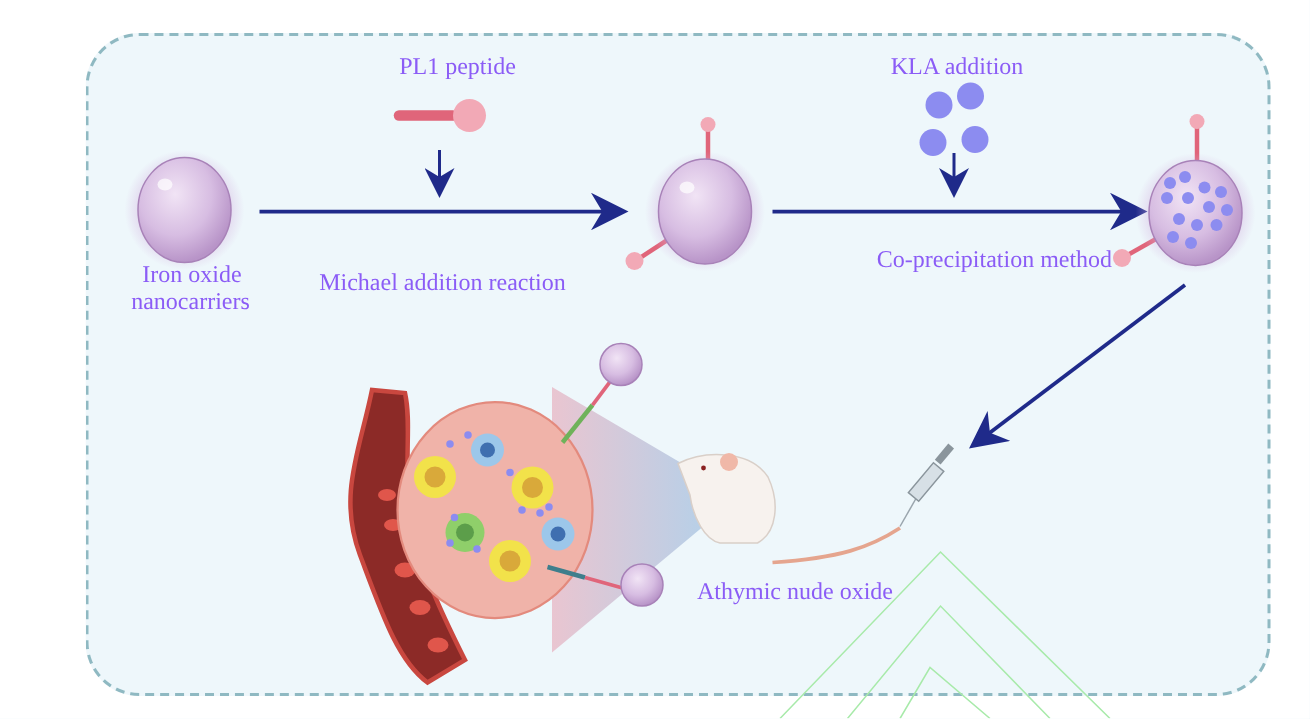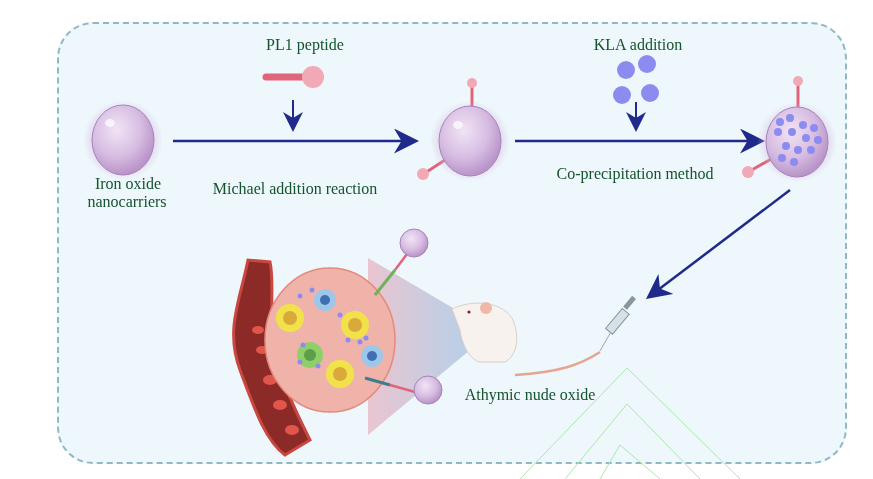--- a/index.html
+++ b/index.html
@@ -1,19 +1,19 @@
 <!DOCTYPE html>
 <html><head>
   <meta charset="utf-8">
   <style>
     html, body { margin:0; padding:0; background:#ffffff; }
     body { width:873px; height:479px; position:relative; overflow:hidden; font-family:"Liberation Serif", serif; }
     .panel { position:absolute; left:57px; top:22px; width:790px; height:442px; border:2.5px dashed #8fb9c2; border-radius:36px; background:#eef7fb; box-sizing:border-box; }
     svg.art { position:absolute; left:0; top:0; }
-    .lbl { position:absolute; font-size:16px; color:#14532d; white-space:nowrap; text-align:center; }
+    .lbl { position:absolute; font-size:16px; color:#8b5cf6; white-space:nowrap; text-align:center; }
   </style>
 </head>
 <body>
 
 <div class="panel"></div>
 
 <svg class="art" width="873" height="479" viewBox="0 0 873 479">
   <defs>
     <radialGradient id="sph" cx="40%" cy="35%" r="65%">
       <stop offset="0%" stop-color="#f1e4f5"></stop>
@@ -160,16 +160,16 @@
   <g fill="none" stroke="#a8eaaa" stroke-width="1">
     <polyline points="520,479 627,368 740,479"></polyline>
     <polyline points="565,479 627,404 700,479"></polyline>
     <polyline points="600,479 620,445 660,479"></polyline>
   </g>
 </svg>
 
 <div class="lbl" style="left:255px; top:36px; width:100px;">PL1 peptide</div>
 <div class="lbl" style="left:588px; top:36px; width:100px;">KLA addition</div>
 <div class="lbl" style="left:200px; top:165px; width:190px;margin-top:15px;">Michael addition reaction</div>
-<div class="lbl" style="left:540px; top:165px; width:190px;">Co-precipitation method</div>
+<div class="lbl" style="left:568px; top:165px; width:190px;">Co-precipitation method</div>
 <div class="lbl" style="left:78px; top:175px; width:100px;font-family:Liberation Serif, serif;">Iron oxide</div>
 <div class="lbl" style="left:72px; top:193px; width:110px;">nanocarriers</div>
 <div class="lbl" style="left:455px; top:386px; width:150px;">Athymic nude oxide</div>
 
 </body></html>

